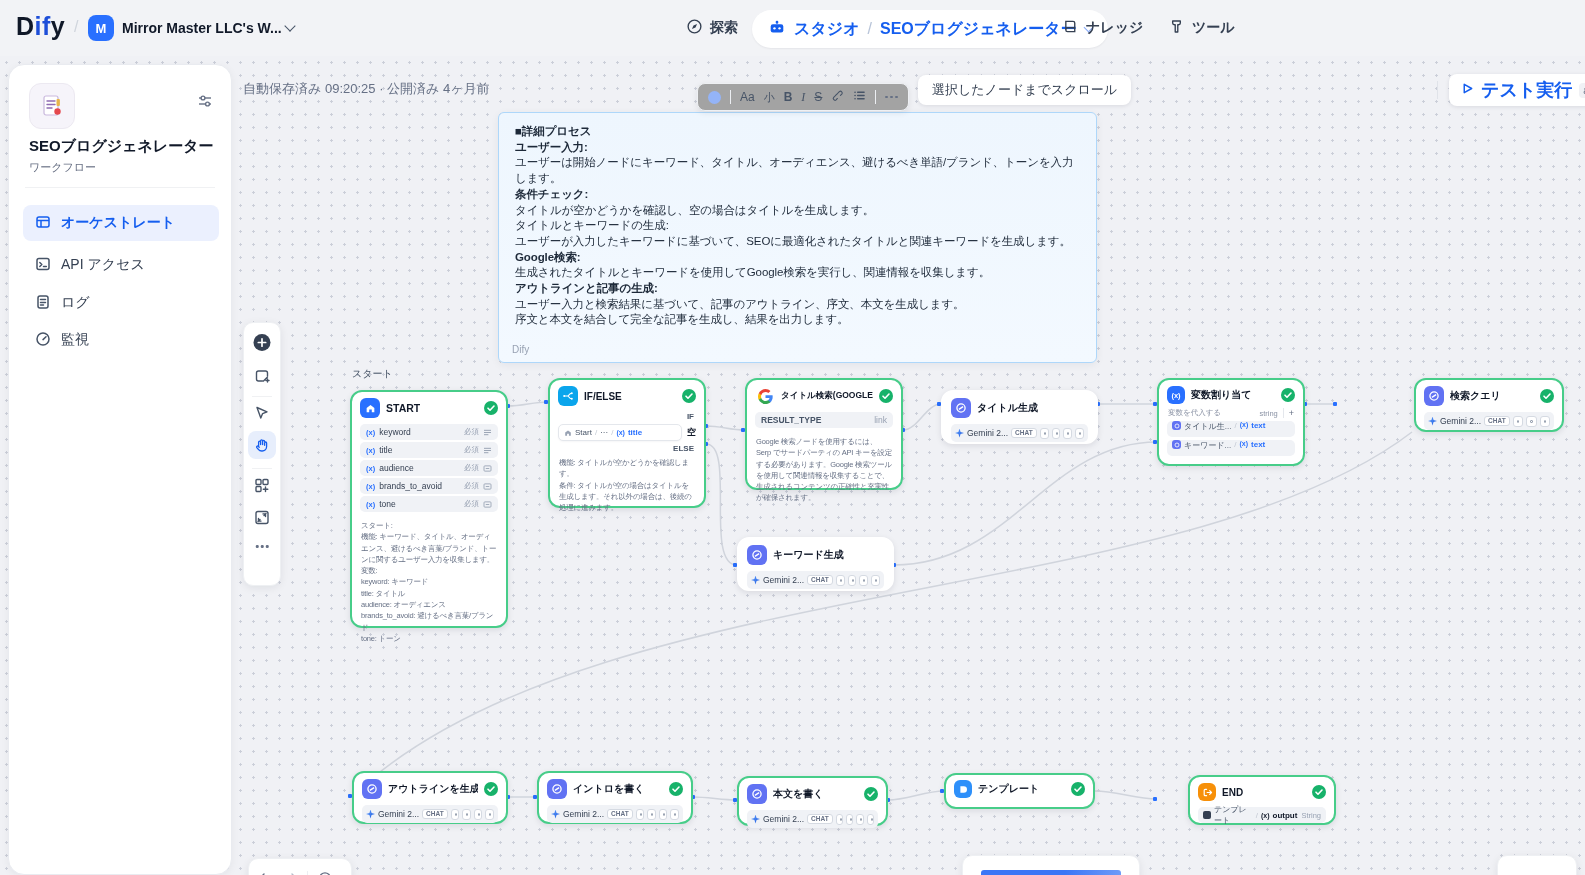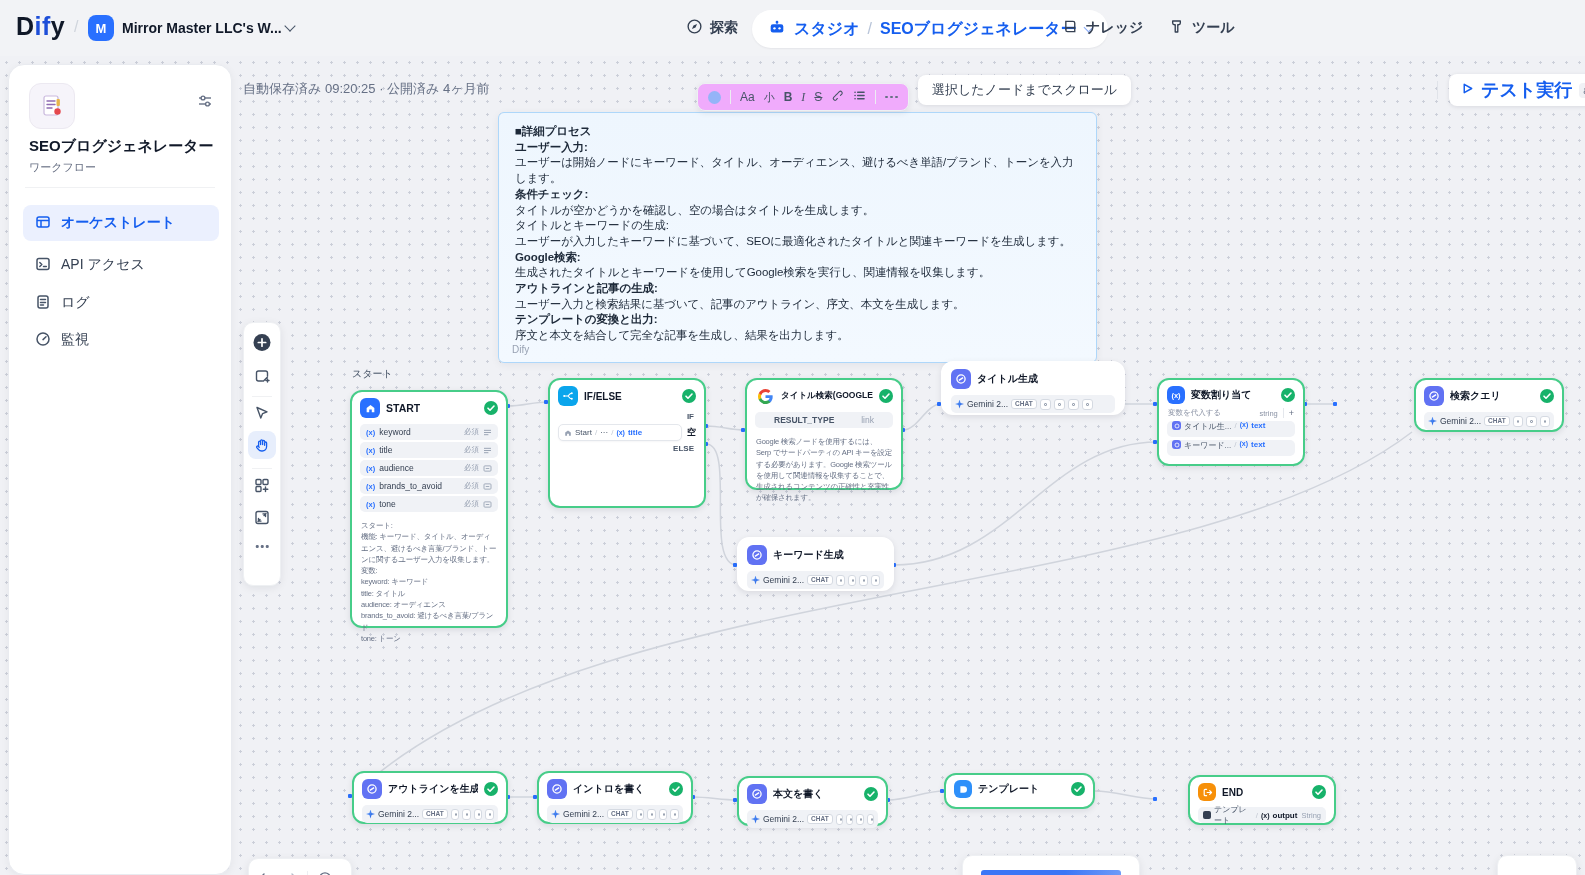--- a/index.html
+++ b/index.html
@@ -35,21 +35,21 @@
 
   
   .canvas { position:absolute; left:0; top:56px; width:1585px; height:819px;
     background-color:#f0f1f5;
     background-image:radial-gradient(circle, rgba(158,166,181,.45) 1px, transparent 1.3px);
     background-size:13px 13px; }
   .edges { position:absolute; left:0; top:0; width:1585px; height:875px; z-index:1; pointer-events:none; }
 
   .autosave { position:absolute; left:243px; top:80px; font-size:13px; color:#667085; z-index:5; }
 
-  .fmt-bar { position:absolute; left:697px; top:83px; height:28px; background:#f0abfc; border:1px solid #eef0f3; border-radius:8px; box-shadow:0 2px 6px rgba(16,24,40,.08); display:flex; align-items:center; gap:9px; padding:0 10px; z-index:20; color:#475467; font-size:12px; }
+  .fmt-bar { position:absolute; left:697px; top:83px; height:28px; background:#a3a3a3; border:1px solid #eef0f3; border-radius:8px; box-shadow:0 2px 6px rgba(16,24,40,.08); display:flex; align-items:center; gap:9px; padding:0 10px; z-index:20; color:#475467; font-size:12px; }
   .fmt-dot { width:13px; height:13px; border-radius:50%; background:#94b4f8; }
   .fmt-div { width:1px; height:14px; background:#eceef2; }
   .fmt-b { font-weight:bold; }
   .fmt-i { font-style:italic; font-family:"Liberation Serif",serif; }
   .fmt-s { text-decoration:line-through; }
   .fmt-item { cursor:pointer; }
   .dots3 { display:inline-flex; gap:2.5px; }
   .dots3 i { width:2.5px; height:2.5px; border-radius:50%; background:#667085; }
 
   .scroll-btn { position:absolute; left:918px; top:75px; height:30px; background:#fff; border-radius:8px; box-shadow:0 1px 4px rgba(16,24,40,.1); display:flex; align-items:center; padding:0 14px; font-size:13px; color:#354052; font-weight:500; z-index:20; cursor:pointer; }
@@ -90,21 +90,21 @@
   .ndesc div { margin:0; }
 
   .branch-lbl { text-align:right; padding:0 10px; font-size:8px; font-weight:bold; color:#475467; line-height:13px; }
   .cond-row { display:flex; align-items:center; gap:5px; margin:1px 8px; }
   .cond-pill { flex:1; height:17px; background:#fff; border:1px solid #e4e7ec; border-radius:5px; display:flex; align-items:center; gap:3px; padding:0 5px; box-shadow:0 1px 2px rgba(16,24,40,.04); }
   .cond-pill .t { font-size:8px; color:#475467; }
   .cond-pill .sep { font-size:8px; color:#c2c8d2; }
   .cond-pill .blue { color:#2970ff; font-weight:600; }
   .cond-op { font-size:9px; font-weight:bold; color:#101828; }
 
-  .prow { margin:2px 8px; height:16px; background:#f0f2f6; border-radius:5px; display:flex; align-items:center; padding:0 19px; }
+  .prow { margin:2px 8px; height:16px; background:#f0f2f6; border-radius:5px; display:flex; align-items:center; padding:0 6px; }
   .prow .k { font-size:8.5px; font-weight:bold; color:#475467; }
   .prow .v { margin-left:auto; font-size:8.5px; color:#98a2b3; }
 
   .model-row { margin:2px 8px 7px; height:18px; background:#f0f2f6; border-radius:5px; display:flex; align-items:center; gap:3px; padding:0 4px; }
   .gem-star { width:9px; height:9px; background:linear-gradient(135deg,#63a1ff,#1a56db); clip-path:polygon(50% 0,62% 38%,100% 50%,62% 62%,50% 100%,38% 62%,0 50%,38% 38%); flex:none; }
   .model-name { font-size:8.5px; color:#354052; white-space:nowrap; }
   .chat-badge { background:#fff; border:1px solid #d5dae2; border-radius:3px; font-size:6.5px; font-weight:bold; color:#667085; padding:1px 3px; line-height:1; }
   .cap { width:11px; height:11px; background:#fff; border:1px solid #d5dae2; border-radius:3px; position:relative; }
   .cap::after { content:""; position:absolute; left:3px; top:3px; right:3px; bottom:3px; border:1px solid #9aa3b2; border-radius:1px; }
 
@@ -322,21 +322,20 @@
     <div class="note-line b">ユーザー入力:</div>
     <div class="note-line">ユーザーは開始ノードにキーワード、タイトル、オーディエンス、避けるべき単語/ブランド、トーンを入力します。</div>
     <div class="note-line b">条件チェック:</div>
     <div class="note-line">タイトルが空かどうかを確認し、空の場合はタイトルを生成します。</div>
     <div class="note-line">タイトルとキーワードの生成:</div>
     <div class="note-line">ユーザーが入力したキーワードに基づいて、SEOに最適化されたタイトルと関連キーワードを生成します。</div>
     <div class="note-line b">Google検索:</div>
     <div class="note-line">生成されたタイトルとキーワードを使用してGoogle検索を実行し、関連情報を収集します。</div>
     <div class="note-line b">アウトラインと記事の生成:</div>
     <div class="note-line">ユーザー入力と検索結果に基づいて、記事のアウトライン、序文、本文を生成します。</div>
-    <div class="note-line b">テンプレートの変換と出力:</div>
     <div class="note-line">序文と本文を結合して完全な記事を生成し、結果を出力します。</div>
     <div class="note-footer">Dify</div>
   </div>
 
   <div class="tools">
     <div class="tool" style="top:10px;">
       <svg width="19" height="19" viewBox="0 0 19 19">
           <circle cx="9.5" cy="9.5" r="8.5" fill="#354052"></circle>
           <path d="M9.5 5.8 v7.4 M5.8 9.5 h7.4" stroke="#fff" stroke-width="1.7" stroke-linecap="round"></path>
         </svg>
@@ -479,20 +478,24 @@
         <span class="t">Start</span>
         <span class="sep">/</span>
         <span class="t">···</span>
         <span class="sep">/</span>
         <span class="blue" style="font-size:7px;">(x)</span>
         <span class="t blue">title</span>
       </div>
       <span class="cond-op">空</span>
     </div>
     <div class="branch-lbl">ELSE</div>
+    <div class="ndesc" style="padding-top:2px;">
+      <div>機能: タイトルが空かどうかを確認します。</div>
+      <div>条件: タイトルが空の場合はタイトルを生成します。それ以外の場合は、後続の処理に進みます。</div>
+    </div>
   </div>
 
   <div class="node ok" style="left:745px; top:378px; width:158px; height:112px;">
     <div class="nhead">
       <span class="nicon" style="background:#fff;">
           <svg width="15" height="15" viewBox="0 0 24 24">
             <path fill="#4285F4" d="M23.49 12.27c0-.79-.07-1.54-.19-2.27H12v4.51h6.47c-.29 1.48-1.14 2.73-2.4 3.58v3h3.86c2.26-2.09 3.56-5.17 3.56-8.82z"></path>
             <path fill="#34A853" d="M12 24c3.24 0 5.95-1.08 7.93-2.91l-3.86-3c-1.08.72-2.45 1.16-4.07 1.16-3.13 0-5.78-2.11-6.73-4.96H1.29v3.09C3.26 21.3 7.31 24 12 24z"></path>
             <path fill="#FBBC05" d="M5.27 14.29c-.25-.72-.38-1.49-.38-2.29s.14-1.57.38-2.29V6.62H1.29C.47 8.24 0 10.06 0 12s.47 3.76 1.29 5.38l3.98-3.09z"></path>
             <path fill="#EA4335" d="M12 4.75c1.77 0 3.35.61 4.6 1.8l3.42-3.42C17.95 1.19 15.24 0 12 0 7.31 0 3.26 2.7 1.29 6.62l3.98 3.09C6.22 6.86 8.87 4.75 12 4.75z"></path>
@@ -506,21 +509,21 @@
           </svg>
         </span>
     </div>
     <div class="prow">
       <span class="k">RESULT_TYPE</span>
       <span class="v">link</span>
     </div>
     <div class="ndesc">Google 検索ノードを使用するには、Serp でサードパーティの API キーを設定する必要があります。Google 検索ツールを使用して関連情報を収集することで、生成されるコンテンツの正確性と充実性が確保されます。</div>
   </div>
 
-  <div class="node" style="left:941px; top:361px; width:184px; height:54px;">
+  <div class="node" style="left:941px; top:390px; width:157px; height:54px;">
     <div class="nhead">
       <span class="nicon" style="background:#6172f3;">
           <svg width="12" height="12" viewBox="0 0 12 12" fill="none" stroke="#fff" stroke-width="1.3">
             <circle cx="6" cy="6" r="4.1"></circle>
             <path d="M3.9 7.4 L8.1 4.6"></path>
           </svg>
         </span>
       <span class="ntitle">タイトル生成</span>
     </div>
     <div class="model-row">

